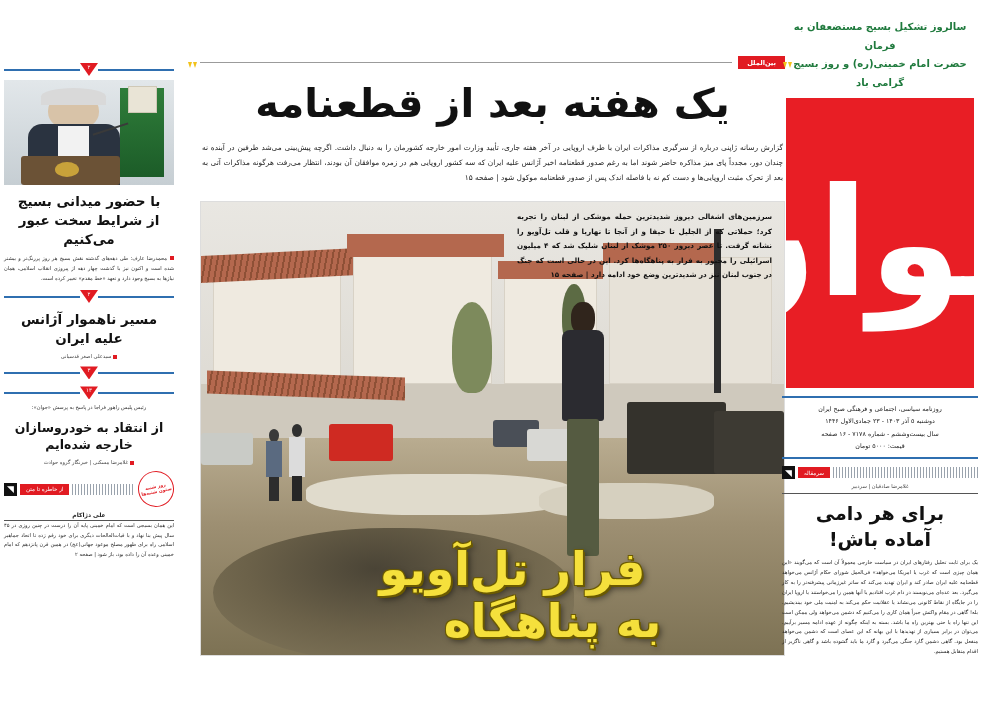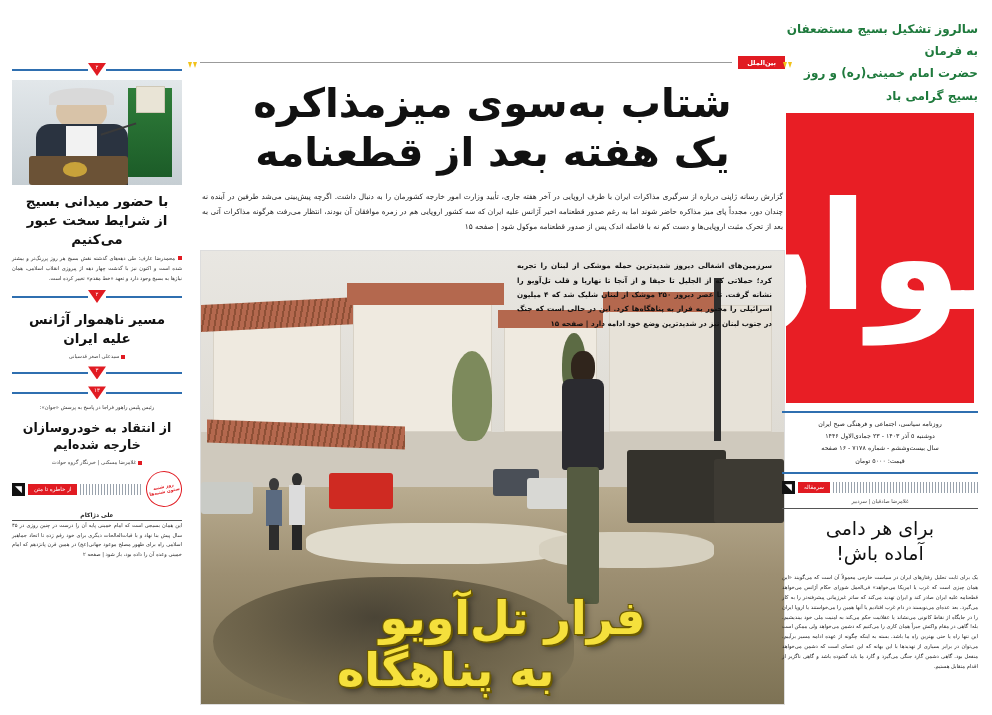--- a/index.html
+++ b/index.html
@@ -18,21 +18,21 @@
   .tri-num{
     position:relative;width:18px;height:13px;margin:0 auto;
     background:#e11b22;clip-path:polygon(0 0,100% 0,50% 100%);
     color:#fff;font-size:5.4px;text-align:center;line-height:9px;
   }
   .divider{display:flex;align-items:center;gap:0;margin:7px 0 4px;}
   .divider .bar{flex:1;height:2px;background:#2f6fb0;}
 
   
   .sidebar{
-    position:absolute;left:12px;top:56px;width:170px;height:650px;
+    position:absolute;left:4px;top:56px;width:170px;height:650px;
   }
   .sb-photo{
     width:100%;height:105px;border:0;position:relative;overflow:hidden;
     background:linear-gradient(180deg,#dfe6ea 0%,#cfd8dd 100%);
   }
   .sb-head{
     font-size:13.5px;font-weight:bold;line-height:1.42;color:#111;
     text-align:center;margin:7px 0 5px;letter-spacing:-0.2px;
   }
   .sb-head.sm{font-size:12.5px;}
@@ -115,44 +115,44 @@
     text-align:left;direction:rtl;
     font-size:46px;font-weight:bold;line-height:1.12;
     color:#f5e03c;letter-spacing:-1.2px;
     text-shadow:
       2px 2px 0 #6b5a00, -1px -1px 0 #6b5a00,
       1px -1px 0 #6b5a00, -1px 1px 0 #6b5a00,
       3px 3px 6px rgba(0,0,0,.55);
   }
   .overlay-head span{display:block;}
   .overlay-head .l1{text-align:center;padding-left:40px;}
-  .overlay-head .l2{padding-left:120px;}
+  .overlay-head .l2{text-align:center;padding-left:120px;}
 
   
   .right{position:absolute;right:14px;top:18px;width:196px;}
   .slogan{
-    font-size:12px;line-height:1.85;color:#1f7a3d;
+    font-size:10px;line-height:1.85;color:#1f7a3d;text-align:center;
     font-weight:bold;margin-bottom:6px;
   }
   .masthead{
     position:relative;width:188px;height:290px;margin:0 auto;
     background:#e81e25;overflow:hidden;
   }
   .masthead .logo-text{
     position:absolute;inset:0;color:#fff;font-size:150px;font-weight:bold;
     display:flex;align-items:center;justify-content:center;
     line-height:.9;letter-spacing:-6px;
     font-family:"DejaVu Sans","Liberation Sans",sans-serif;
   }
   .mh-rule{height:2px;background:#2f6fb0;margin:8px 0 5px;}
   .pubinfo{font-size:6.3px;line-height:1.95;color:#222;text-align:center;}
   .mh-rule2{height:2px;background:#2f6fb0;margin:5px 0 7px;}
 
   .edit-head{
-    font-size:19px;font-weight:normal;color:#111;text-align:center;
+    font-size:19px;font-weight:bold;color:#111;text-align:center;
     line-height:1.35;margin:7px 0 6px;letter-spacing:-0.4px;
   }
   .edit-body{font-size:5.2px;line-height:1.9;color:#242424;text-align:justify;}
 
   
   .chev{position:absolute;width:9px;height:9px;}
   .chev::before,.chev::after{
     content:"";position:absolute;top:0;width:4px;height:6px;background:#f2c21a;
   }
   .chev::before{left:0;clip-path:polygon(0 0,100% 0,50% 100%);}
@@ -254,21 +254,20 @@
   </div>
 
   <div class="center">
 
     <div class="toprule">
       <div class="tag">بین‌الملل</div>
       <div class="line"></div>
     </div>
 
     <h1 class="main-head">
-      <span>شتاب به‌سوی میزمذاکره</span>
       <span class="l2">یک هفته بعد از قطعنامه</span>
     </h1>
 
     <div class="lead">گزارش رسانه ژاپنی درباره از سرگیری مذاکرات ایران با طرف اروپایی در آخر هفته جاری، تأیید وزارت امور خارجه کشورمان را به دنبال داشت. اگرچه پیش‌بینی می‌شد طرفین در آینده نه چندان دور، مجدداً پای میز مذاکره حاضر شوند اما به رغم صدور قطعنامه اخیر آژانس علیه ایران که سه کشور اروپایی هم در زمره موافقان آن بودند، انتظار می‌رفت هرگونه مذاکرات آتی به بعد از تحرک مثبت اروپایی‌ها و دست کم نه با فاصله اندک پس از صدور قطعنامه موکول شود | صفحه ۱۵</div>
 
     <div class="photo-wrap">
       <div class="photo">
         <div class="sky"></div>
 
         <div class="bld" style="left:2%;top:14%;width:22%;height:26%;"></div>

